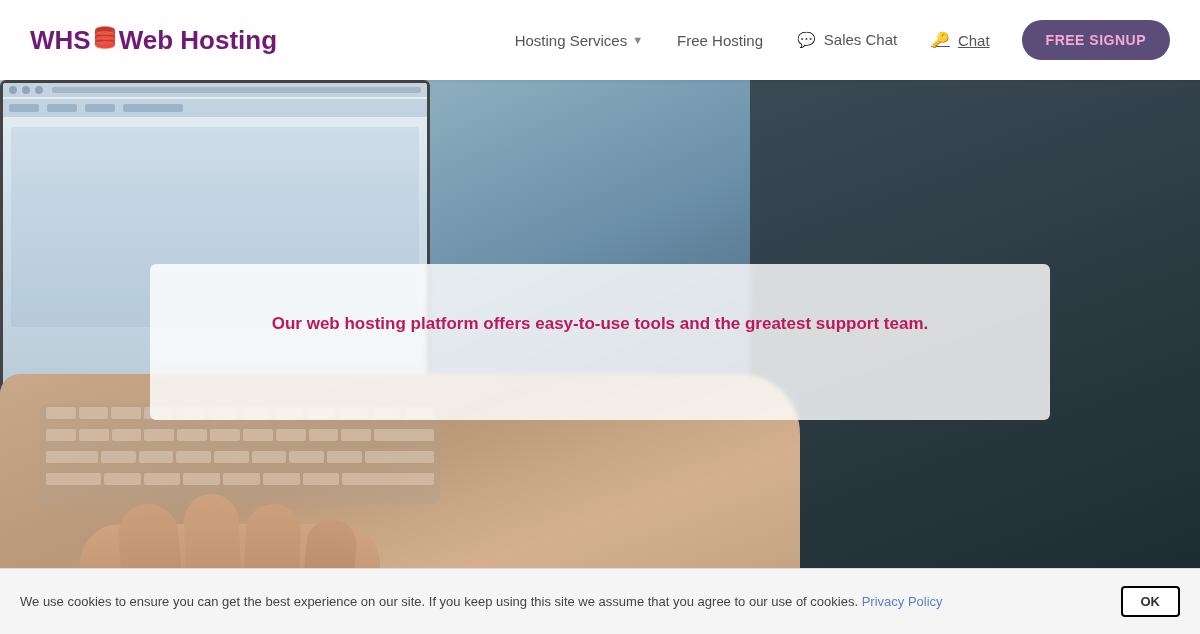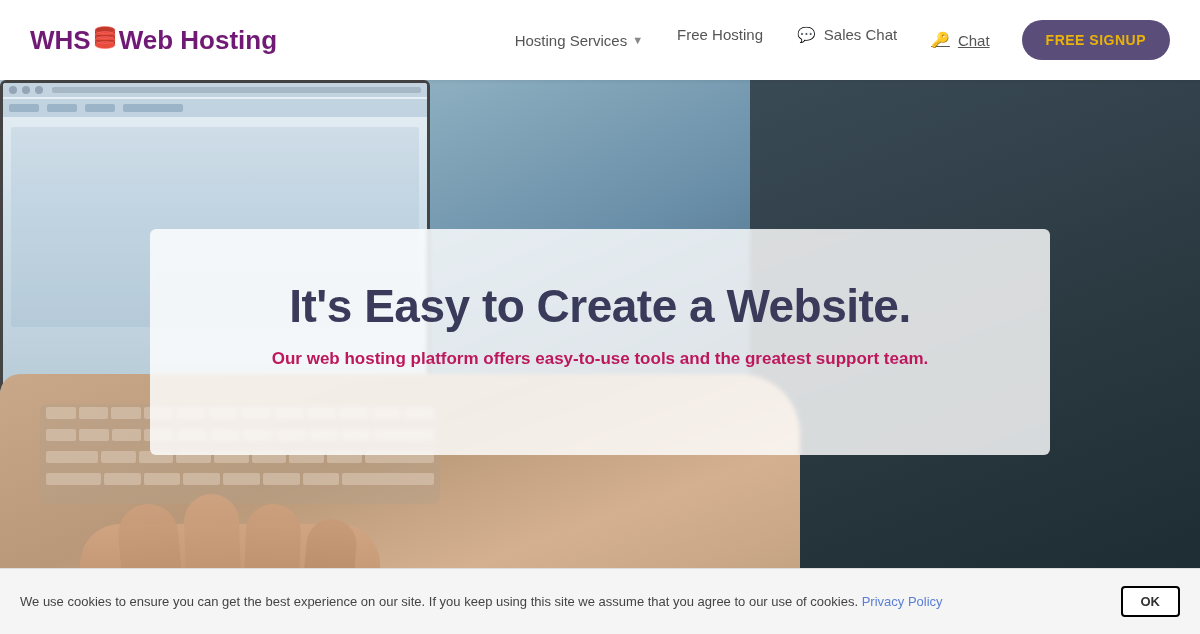--- a/index.html
+++ b/index.html
@@ -35,20 +35,21 @@
     }
 
     .logo-text {
       font-size: 26px;
       font-weight: 900;
       color: #701a75;
     }
 
     .nav-links {
       display: flex;
+      align-items: center;
       gap: 10px;
     }
 
     .nav-link {
       color: #555;
       font-size: 15px;
       text-decoration: none;
       padding: 6px 12px;
       cursor: pointer;
     }
@@ -69,21 +70,21 @@
       align-items: center;
       gap: 5px;
       color: #555;
       font-size: 15px;
       cursor: pointer;
       padding: 6px 12px;
     }
 
     .btn-free-signup {
       background: #5a4d7a;
-      color: #eab308;
+      color: #f9a8d4;
       border: none;
       border-radius: 30px;
       padding: 12px 24px;
       font-size: 14px;
       font-weight: 700;
       letter-spacing: 0.5px;
       cursor: pointer;
       text-transform: uppercase;
       margin-left: 10px;
     }
@@ -428,21 +429,20 @@
     </div>
 
     <div style="position:absolute; bottom:0; left:80px; width:300px; height:80px; background:linear-gradient(180deg, rgba(210,165,130,0.9) 0%, rgba(190,145,110,0.95) 100%); border-radius:40px 40px 0 0;"></div>
     <div style="position:absolute; bottom:0; left:120px; width:60px; height:100px; background:linear-gradient(180deg, rgba(205,160,125,0.9) 0%, rgba(185,140,105,0.95) 100%); border-radius:30px 30px 0 0; transform:rotate(-5deg);"></div>
     <div style="position:absolute; bottom:0; left:185px; width:55px; height:110px; background:linear-gradient(180deg, rgba(208,163,128,0.9) 0%, rgba(188,143,108,0.95) 100%); border-radius:28px 28px 0 0; transform:rotate(-2deg);"></div>
     <div style="position:absolute; bottom:0; left:245px; width:55px; height:100px; background:linear-gradient(180deg, rgba(205,160,125,0.9) 0%, rgba(185,140,105,0.95) 100%); border-radius:28px 28px 0 0; transform:rotate(2deg);"></div>
     <div style="position:absolute; bottom:0; left:305px; width:50px; height:85px; background:linear-gradient(180deg, rgba(200,155,120,0.9) 0%, rgba(180,135,100,0.95) 100%); border-radius:25px 25px 0 0; transform:rotate(5deg);"></div>
   </div>
 
   <div class="hero-content-box">
-    <h1 class="hero-title">It's Easy to Create a Website.</h1>
     <p class="hero-subtitle">Our web hosting platform offers easy-to-use tools and the greatest support team.</p>
   </div>
 </section>
 
 <div class="cookie-banner">
   <span class="cookie-text">
     <span>We use cookies to ensure you can get the best experience on our site. If you keep using this site we assume that you agree to our use of cookies.</span>
     <a class="cookie-link" href="#">Privacy Policy</a>
   </span>
   <button class="cookie-ok-btn">OK</button>

